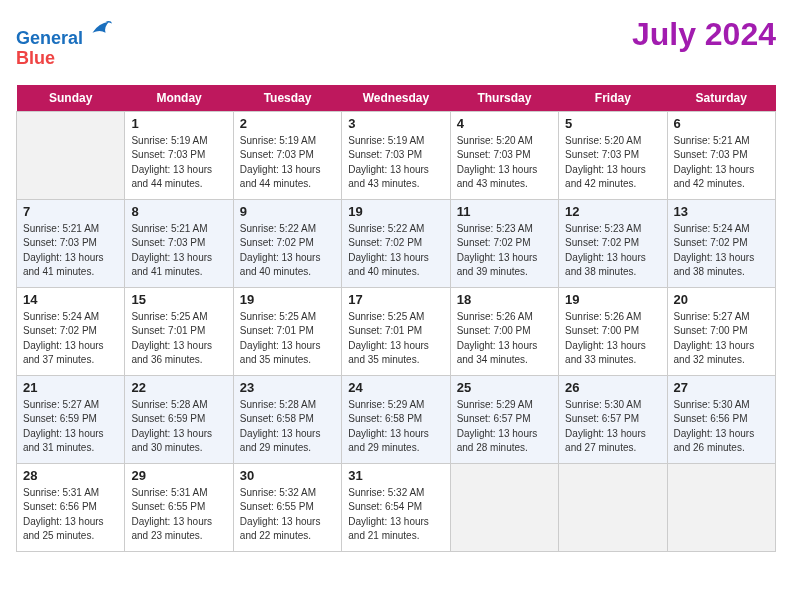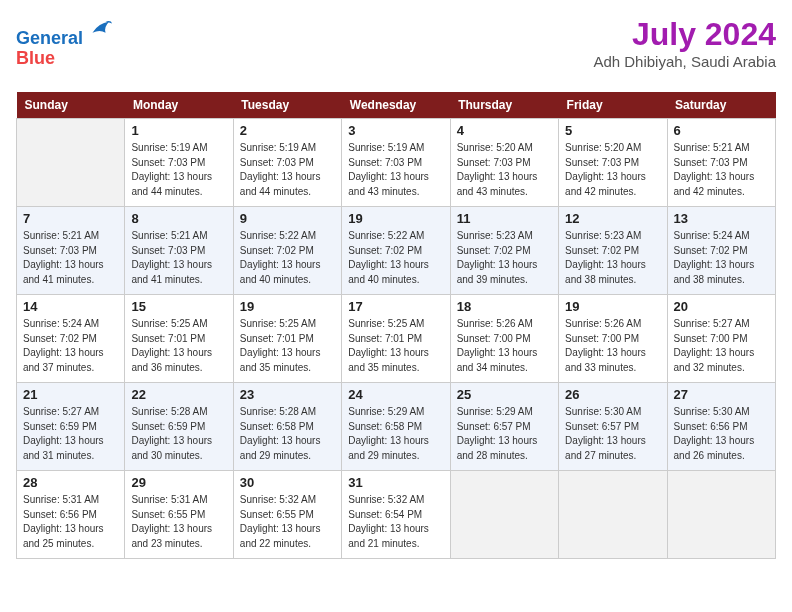--- a/index.html
+++ b/index.html
@@ -7,21 +7,21 @@
       font-family: Arial, sans-serif;
       background: #fff;
       width: 792px;
       min-height: 612px;
       padding: 16px;
     }
     .header {
       display: flex;
       justify-content: space-between;
       align-items: flex-start;
-      margin-bottom: 22px;
+      margin-bottom: 16px;
     }
     .logo {
       display: flex;
       align-items: center;
     }
     .logo-text {
       font-size: 18px;
       font-weight: bold;
       color: #333;
       line-height: 1.1;
@@ -45,23 +45,23 @@
     .title-block .location {
       font-size: 15px;
       color: #555;
     }
     table {
       width: 100%;
       border-collapse: collapse;
       font-size: 11px;
     }
     thead tr th {
-      background: #7f1d1d;
+      background: #be185d;
       color: #fff;
-      text-align: left;
+      text-align: center;
       padding: 6px 8px;
       font-size: 12px;
       font-weight: bold;
     }
     tbody tr td {
       border: 1px solid #ccc;
       vertical-align: top;
       padding: 4px 6px;
       height: 88px;
       width: calc(100% / 7);
@@ -101,21 +101,20 @@
         <span>General</span><svg class="logo-bird" viewBox="0 0 30 30" xmlns="http://www.w3.org/2000/svg">
           <path d="M8 18 Q14 8 26 6 Q20 12 22 18 Q16 14 8 18Z" fill="#1a6fbe"></path>
           <path d="M22 6 Q28 4 29 8 Q26 7 22 6Z" fill="#1a6fbe"></path>
         </svg>
         <br><span style="color:#ef4444;">Blue</span>
       </div>
     </div>
   </div>
   <div class="title-block">
     <div class="month-year">July 2024</div>
-    <div class="location">Adh Dhibiyah, Saudi Arabia</div>
   </div>
 </div>
 
 <table>
   <thead>
     <tr id="weekday-header">
     <th>Sunday</th>
         <th>Monday</th>
         <th>Tuesday</th>
         <th>Wednesday</th>

